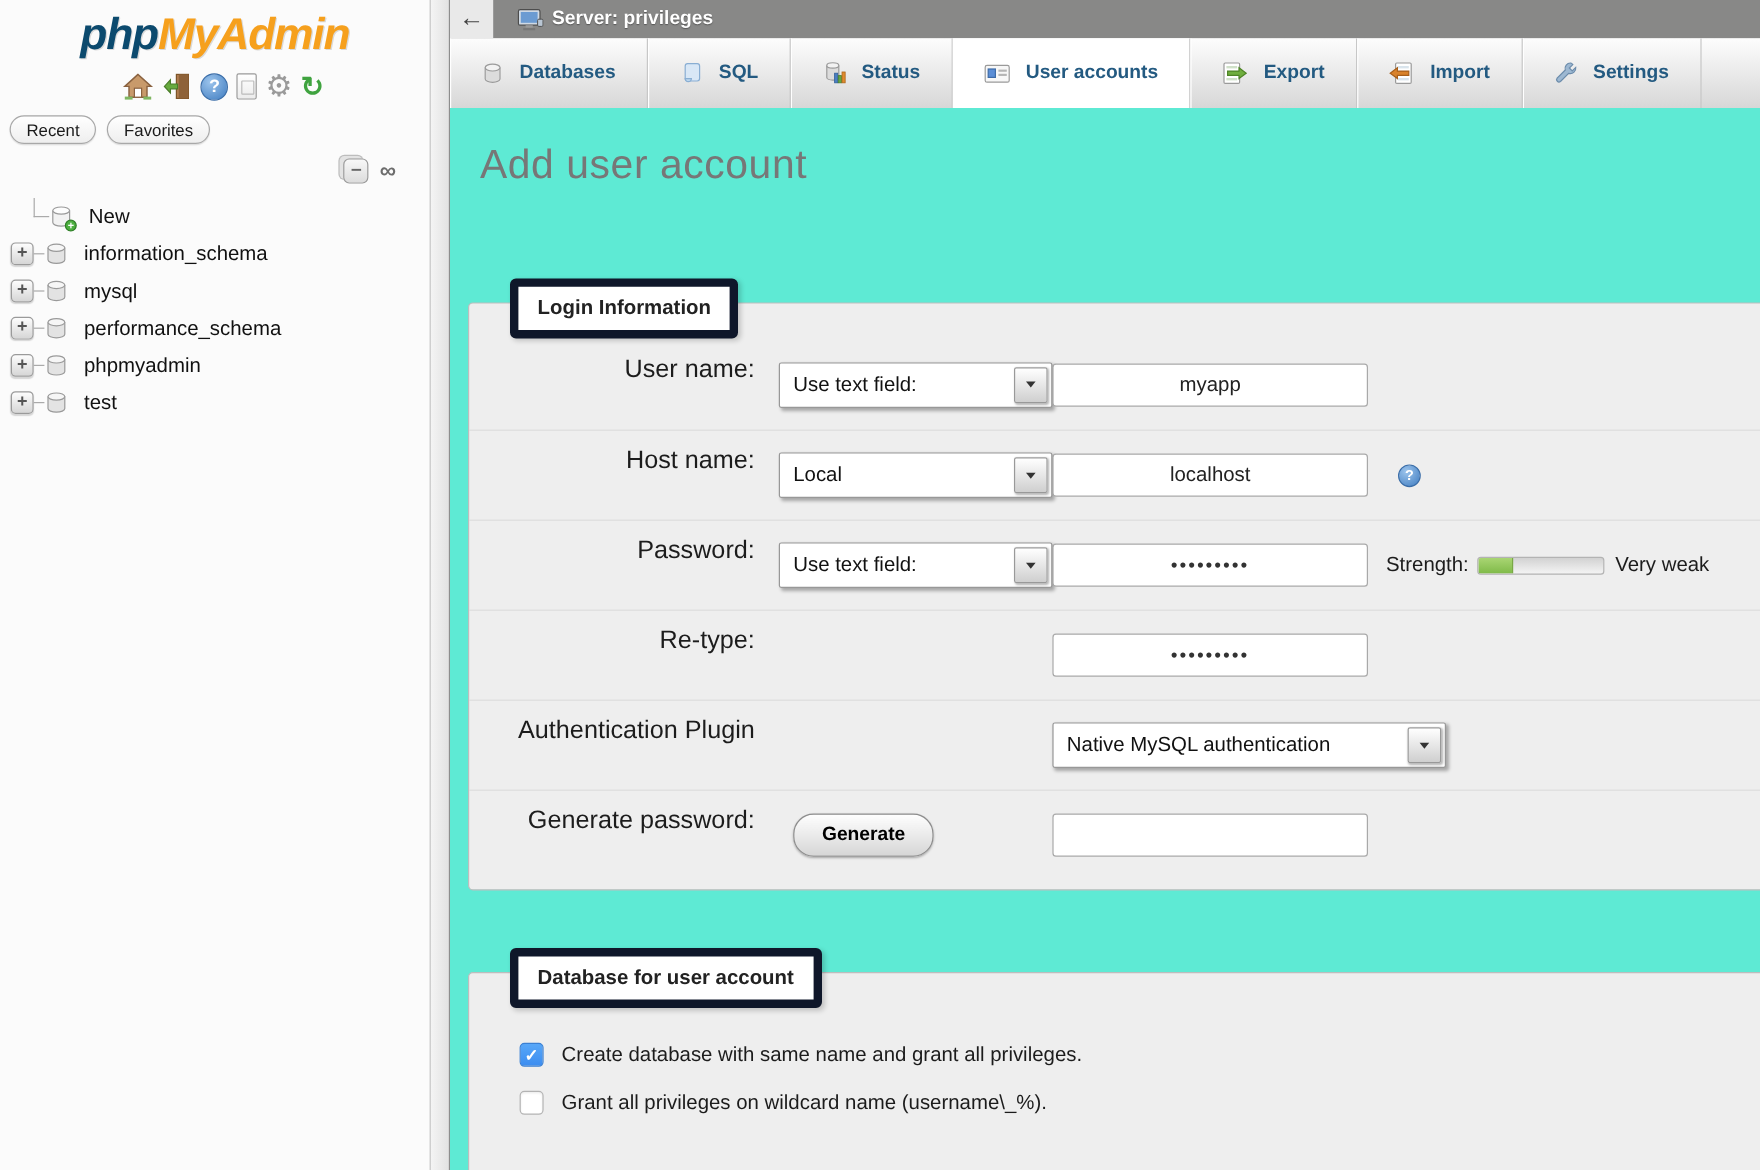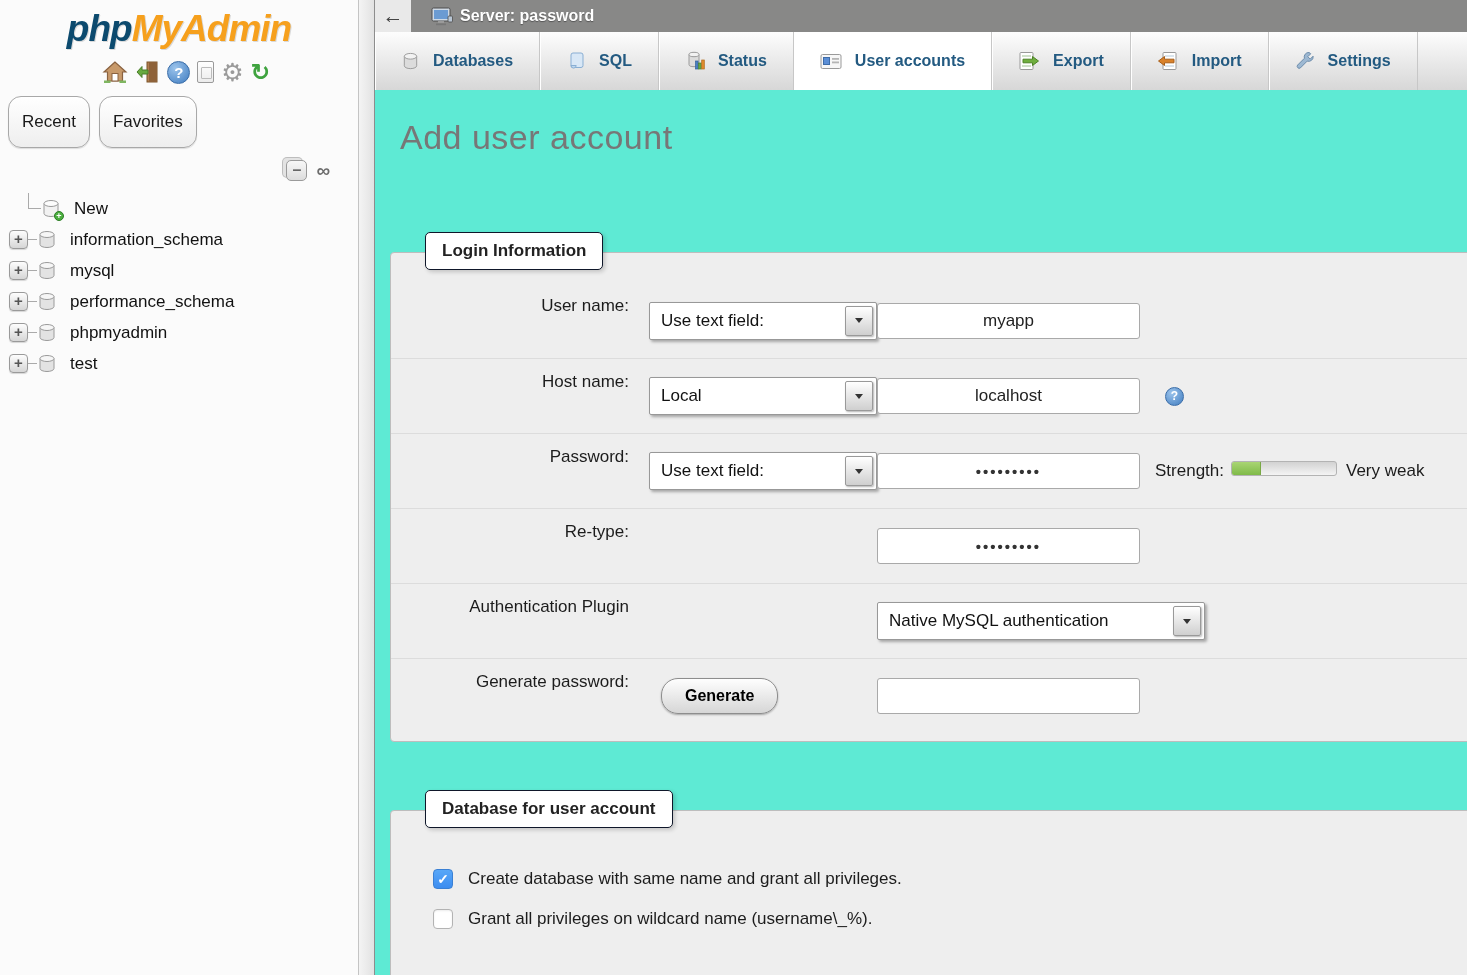--- a/index.html
+++ b/index.html
@@ -22,21 +22,21 @@
                  background:radial-gradient(circle at 35% 30%, #9cc4ec, #3f7cc0); border:1px solid #3a6da8;
                  line-height:21px; justify-content:center; }
   .doc-sheet { width:17px; height:22px; background:linear-gradient(#fff,#ececec); border:1px solid #9a9a9a;
                border-radius:2px; position:relative; }
   .doc-sheet::after { content:""; position:absolute; left:3px; top:5px; width:9px; height:10px;
                border:1px solid #bbb; border-radius:1px; }
   .glyph-gear { font-size:25px; color:#9a9a9a; line-height:26px; }
   .glyph-refresh { font-size:23px; font-weight:bold; color:#3fa33f; line-height:24px; }
   .pill-row { display:flex; gap:9px; margin:10px 0 0 8px; }
   .pill-btn { border:1px solid #a8a8a8; border-radius:13px; background:linear-gradient(#ffffff,#eeeeee);
-              padding:15px 13px; font-size:17px; color:#1a1a1a; box-shadow:0 1px 1px rgba(0,0,0,.12); cursor:pointer; }
+              padding:3px 13px; font-size:14px; color:#1a1a1a; box-shadow:0 1px 1px rgba(0,0,0,.12); cursor:pointer; }
   .tree-tools { display:flex; justify-content:flex-end; align-items:center; gap:9px; margin:12px 28px 0 0; }
   .collapse-box { width:21px; height:21px; border:1px solid #9a9a9a; border-radius:5px;
                   background:linear-gradient(#f8f8f8,#dcdcdc); color:#666; font-weight:bold;
                   text-align:center; line-height:18px; font-size:16px; cursor:pointer;
                   box-shadow:-4px -3px 0 -1px #e3e3e3, -4px -3px 0 0 #bdbdbd; }
   .link-glyph { font-size:19px; font-weight:bold; color:#6d6d6d; cursor:pointer; line-height:20px; }
 
   .tree { margin-top:12px; font-size:17px; color:#111; }
   .trow { display:flex; align-items:center; height:31px; position:relative; cursor:pointer; }
   .expander { width:19px; height:19px; margin-left:9px; flex:none; border:1px solid #9a9a9a; border-radius:4px;
@@ -73,28 +73,28 @@
   .tab.active { background:#fff; box-shadow:none; }
 
   #content { position:relative; height:885px; background:#5eead4; }
   h1.page-title { position:absolute; left:25px; top:28px; margin:0; font-size:34px; font-weight:normal;
                   color:#777; letter-spacing:.5px; }
 
   .pma-fieldset { position:absolute; left:15px; width:1210px; background:#eee;
                   border:1px solid #bdbdbd; border-radius:4px; }
   #fs-login { top:162px; height:490px; }
   #fs-db { top:720px; height:240px; }
-  .legend { position:absolute; top:-21px; left:34px; background:#fff; border:1px solid #0f172a;
+  .legend { position:absolute; top:-21px; left:34px; background:#fff; border:7px solid #0f172a;
             border-radius:5px; padding:8px 16px; font-size:17px; font-weight:bold; color:#222;
             box-shadow:2px 2px 4px rgba(0,0,0,.18); white-space:nowrap; }
 
   .rows { margin-top:30px; }
   .frow { display:flex; align-items:center; height:75px; padding-left:0; }
   .frow + .frow { border-top:1px solid #dcdcdc; }
-  .flabel { width:238px; flex:none; text-align:right; font-size:17px; color:#1c1c1c;
+  .flabel { width:238px; flex:none; text-align:right; font-size:21px; color:#1c1c1c;
             align-self:flex-start; margin-top:13px; white-space:nowrap; }
   .fcol2 { width:228px; flex:none; margin-left:20px; display:flex; align-items:center; }
   .fcol3 { display:flex; align-items:center; }
 
   .psel { display:flex; align-items:center; height:38px; width:247px; background:#fff;
           border:1px solid #989898; border-radius:2px; box-shadow:2px 2px 3px rgba(0,0,0,.3); cursor:pointer; }
   .psel .txt { flex:1; padding:0 11px; font-size:17px; color:#111; white-space:nowrap; overflow:hidden; }
   .psel .btn { width:28px; height:30px; margin:3px; flex:none; border:1px solid #999; border-radius:2px;
                background:linear-gradient(#ffffff,#cfcfcf); box-shadow:1px 1px 2px rgba(0,0,0,.3);
                display:flex; align-items:center; justify-content:center; }
@@ -103,21 +103,21 @@
   .psel.wide { width:328px; }
 
   .pinput { height:36px; width:263px; border:1px solid #a9a9a9; border-radius:3px; padding:0 10px;
             font-size:17px; color:#222; background:#fff; font-family:inherit;text-align:center; }
   .pinput.pw { font-size:15px; letter-spacing:2px; font-weight:bold; color:#333; }
 
   .help-mini { width:19px; height:19px; margin-left:25px; border-radius:50%; color:#fff; font-weight:bold;
                font-size:12px; text-align:center; line-height:17px; cursor:pointer;
                background:radial-gradient(circle at 35% 30%, #9cc4ec, #3f7cc0); border:1px solid #3a6da8; }
 
-  .strength { display:flex; align-items:flex-start; margin-left:15px; gap:3px; white-space:nowrap; }
+  .strength { display:flex; align-items:center; margin-left:15px; gap:3px; white-space:nowrap; }
   .strength .slabel { font-size:17px; color:#1c1c1c; }
   .meter { width:106px; height:15px; border:1px solid #b3b3b3; border-radius:3px;
            background:linear-gradient(#d2d2d2,#f4f4f4); overflow:hidden; margin:0 6px 0 4px; }
   .meter-fill { height:100%; background:linear-gradient(#a9d573,#7fba48); border-right:1px solid #79a845; }
   .strength .stext { font-size:17px; color:#1c1c1c; }
 
   .gen-btn { margin-left:12px; padding:8px 23px; border:1px solid #8d8d8d; border-radius:17px;
              background:linear-gradient(#fefefe,#d6d6d6); font-weight:bold; font-size:16px; color:#000;
              box-shadow:0 1px 2px rgba(0,0,0,.3); font-family:inherit; cursor:pointer; }
 
@@ -253,21 +253,21 @@
   <div id="serverbar">
     <span class="back-btn">←</span>
     <span class="server-title">
       <svg width="22" height="19" viewBox="0 0 22 19">
         <rect x="1" y="1" width="18" height="13" rx="1.5" fill="#cfd9e4" stroke="#4d4d4d"></rect>
         <rect x="3" y="3" width="14" height="9" fill="#6b9bd2"></rect>
         <rect x="7" y="14" width="6" height="2" fill="#9a9a9a"></rect>
         <rect x="5" y="16.4" width="10" height="1.8" fill="#777"></rect>
         <rect x="17" y="9" width="4.5" height="6" rx="1" fill="#b9c6d4" stroke="#4d4d4d" stroke-width="0.8"></rect>
       </svg>
-      <span>Server: password</span>
+      <span>Server: privileges</span>
     </span>
   </div>
 
   <nav id="tabbar">
     <div class="tab">
       <svg width="19" height="19" viewBox="0 0 20 20">
         <path d="M3.5 4.5 v10 a6.5 3 0 0 0 13 0 v-10" fill="#dcdcdc" stroke="#9a9a9a"></path>
         <ellipse cx="10" cy="4.5" rx="6.5" ry="3" fill="#f2f2f2" stroke="#9a9a9a"></ellipse>
       </svg>
       <span>Databases</span>

